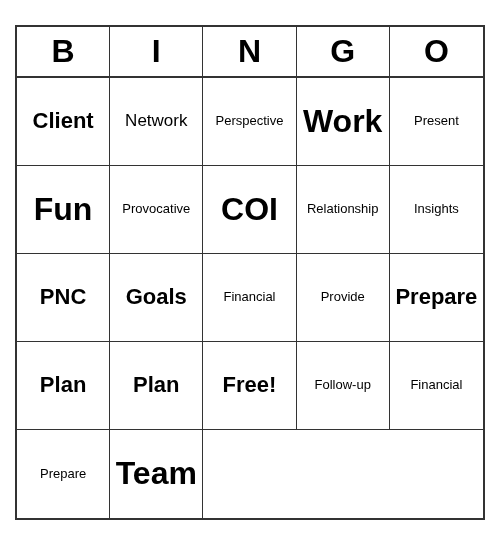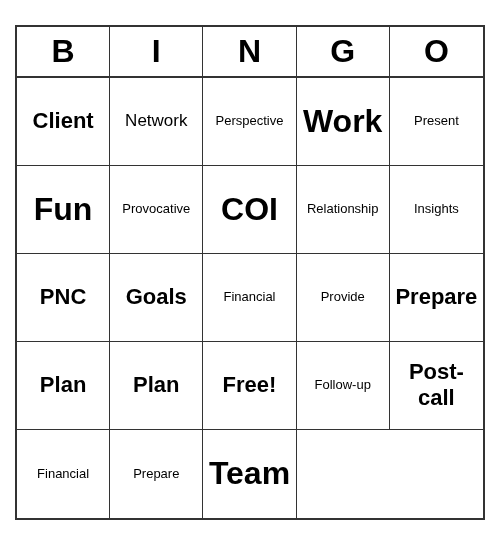--- a/index.html
+++ b/index.html
@@ -153,23 +153,20 @@
       <div class="bingo-cell">
         <span class="cell-text text-large">Plan</span>
       </div>
       <div class="bingo-cell">
         <span class="cell-text text-large">Free!</span>
       </div>
       <div class="bingo-cell">
         <span class="cell-text text-small">Follow-up</span>
       </div>
       <div class="bingo-cell">
-        <span class="cell-text text-large">Post-<br>call</span>
-      </div>
-      <div class="bingo-cell">
         <span class="cell-text text-small">Financial</span>
       </div>
       <div class="bingo-cell">
         <span class="cell-text text-small">Prepare</span>
       </div>
       <div class="bingo-cell">
         <span class="cell-text text-xlarge">Team</span>
       </div>
     </div>
 </div>

